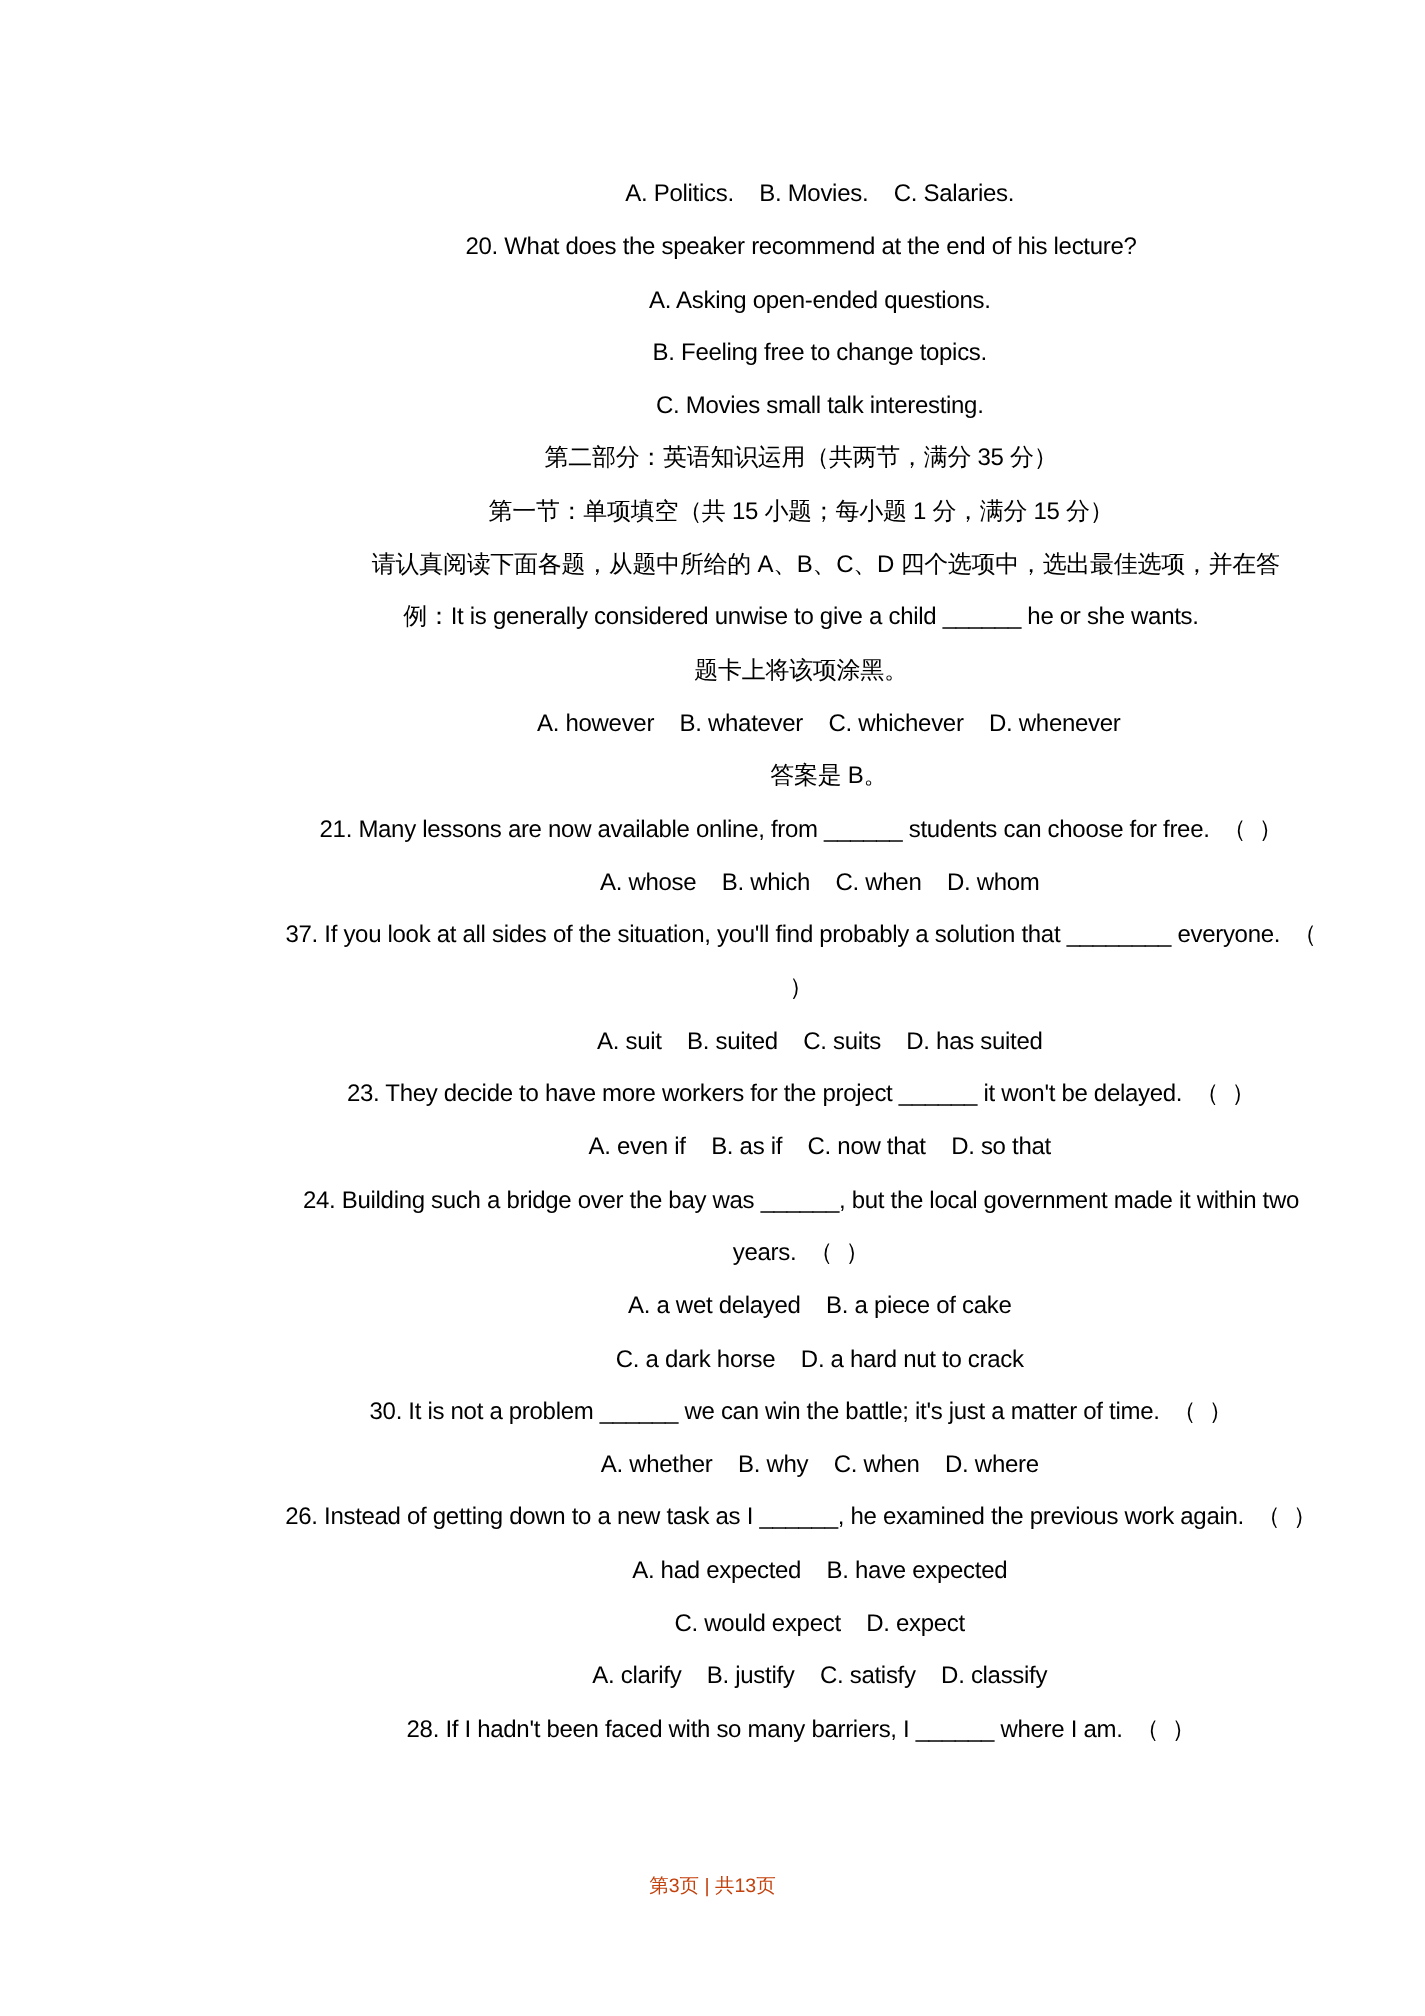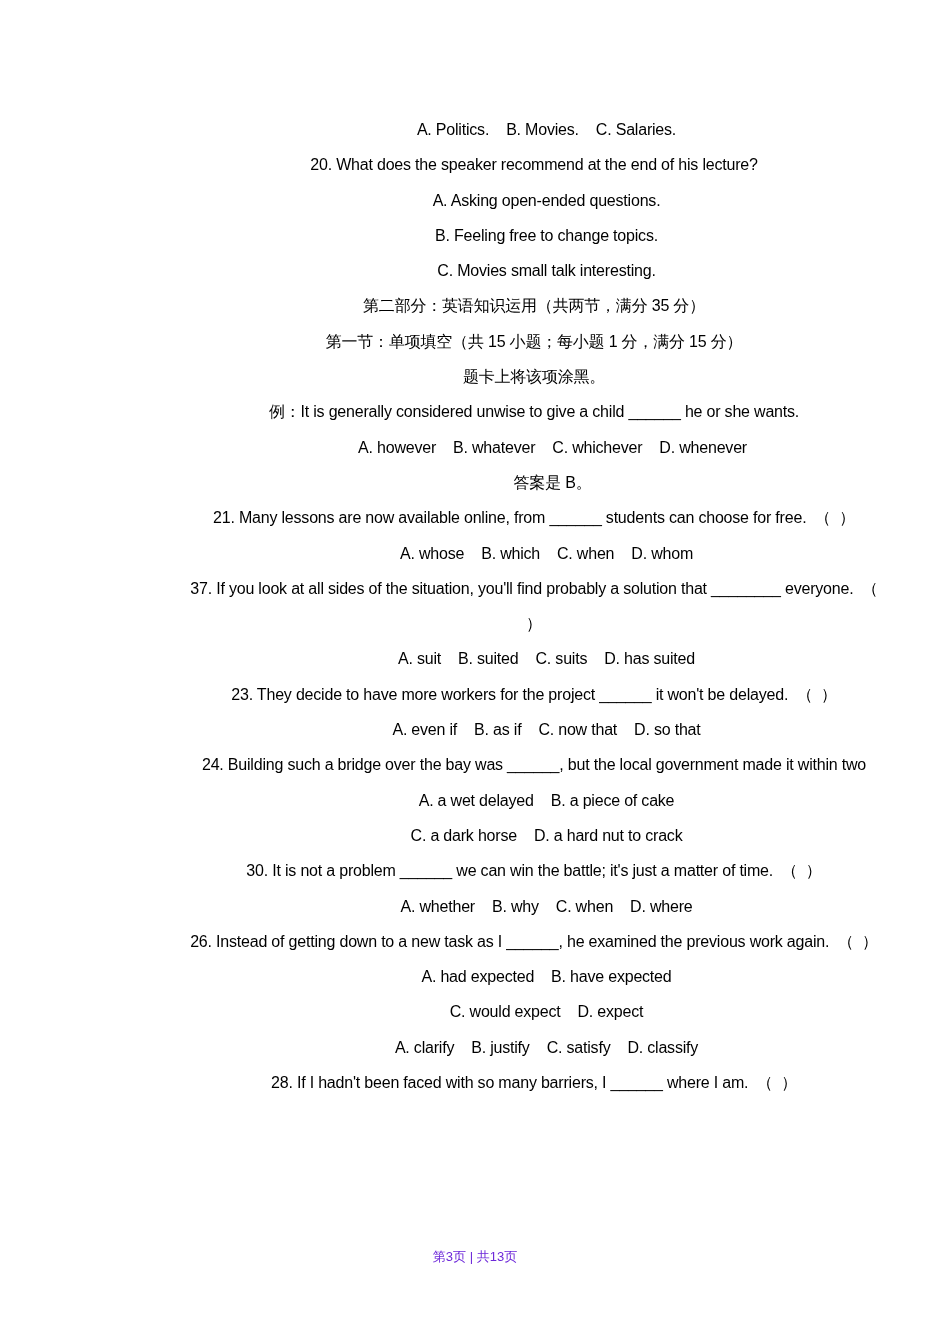--- a/index.html
+++ b/index.html
@@ -32,48 +32,50 @@
   .line.para { padding-left: 33px; }
   .bold { font-weight: normal; }
   .footer {
     position: absolute;
     bottom: 78px;
     left: 0;
     width: 100%;
     text-align: center;
     font-size: 13px;
     letter-spacing: 0;
-    color: #6d28d9;
+    color: #c2410c;
     margin-top: 22px;
   }
 </style>
 </head>
 <body>
 
 <div class="page">
   <div class="content" id="content">
       <div class="line opt"><span>A. Politics.    B. Movies.    C. Salaries.</span></div>
       <div class="line q"><span>20. What does the speaker recommend at the end of his lecture?</span></div>
       <div class="line opt"><span>A. Asking open-ended questions.</span></div>
       <div class="line opt"><span>B. Feeling free to change topics.</span></div>
       <div class="line opt"><span>C. Movies small talk interesting.</span></div>
       <div class="line q"><span>第二部分：英语知识运用（共两节，满分 </span><span class="bold">35</span><span> 分）</span></div>
       <div class="line q"><span>第一节：单项填空（共 </span><span class="bold">15</span><span> 小题；每小题 </span><span class="bold">1</span><span> 分，满分 </span><span class="bold">15</span><span> 分）</span></div>
+      <div class="line para"><span>请认真阅读下面各题，从题中所给的 </span><span class="bold">A</span><span>、</span><span class="bold">B</span><span>、</span><span class="bold">C</span><span>、</span><span class="bold">D</span><span> 四个选项中，选出最佳选项，并在答</span></div>
+      <div class="line q"><span>例：It is generally considered unwise to give a child ______ he or she wants.</span></div>
       <div class="line q"><span>题卡上将该项涂黑。</span></div>
-      <div class="line q"><span>例：It is generally considered unwise to give a child ______ he or she wants.</span></div>
       <div class="line opt2"><span>A. however    B. whatever    C. whichever    D. whenever</span></div>
       <div class="line opt2"><span>答案是 B。</span></div>
       <div class="line q"><span>21. Many lessons are now available online, from ______ students can choose for free.  （  ）</span></div>
       <div class="line opt"><span>A. whose    B. which    C. when    D. whom</span></div>
       <div class="line q"><span>37. If you look at all sides of the situation, you'll find probably a solution that ________ everyone.  （</span></div>
       <div class="line q"><span>）</span></div>
       <div class="line opt"><span>A. suit    B. suited    C. suits    D. has suited</span></div>
       <div class="line q"><span>23. They decide to have more workers for the project ______ it won't be delayed.  （  ）</span></div>
       <div class="line opt"><span>A. even if    B. as if    C. now that    D. so that</span></div>
       <div class="line q"><span>24. Building such a bridge over the bay was ______, but the local government made it within two</span></div>
+      <div class="line q"><span>years.  （  ）</span></div>
       <div class="line opt"><span>A. a wet delayed    B. a piece of cake</span></div>
       <div class="line opt"><span>C. a dark horse    D. a hard nut to crack</span></div>
       <div class="line q"><span>30. It is not a problem ______ we can win the battle; it's just a matter of time.  （  ）</span></div>
       <div class="line opt"><span>A. whether    B. why    C. when    D. where</span></div>
       <div class="line q"><span>26. Instead of getting down to a new task as I ______, he examined the previous work again.  （  ）</span></div>
       <div class="line opt"><span>A. had expected    B. have expected</span></div>
       <div class="line opt"><span>C. would expect    D. expect</span></div>
       <div class="line opt"><span>A. clarify    B. justify    C. satisfy    D. classify</span></div>
       <div class="line q"><span>28. If I hadn't been faced with so many barriers, I ______ where I am.  （  ）</span></div>
     </div>

